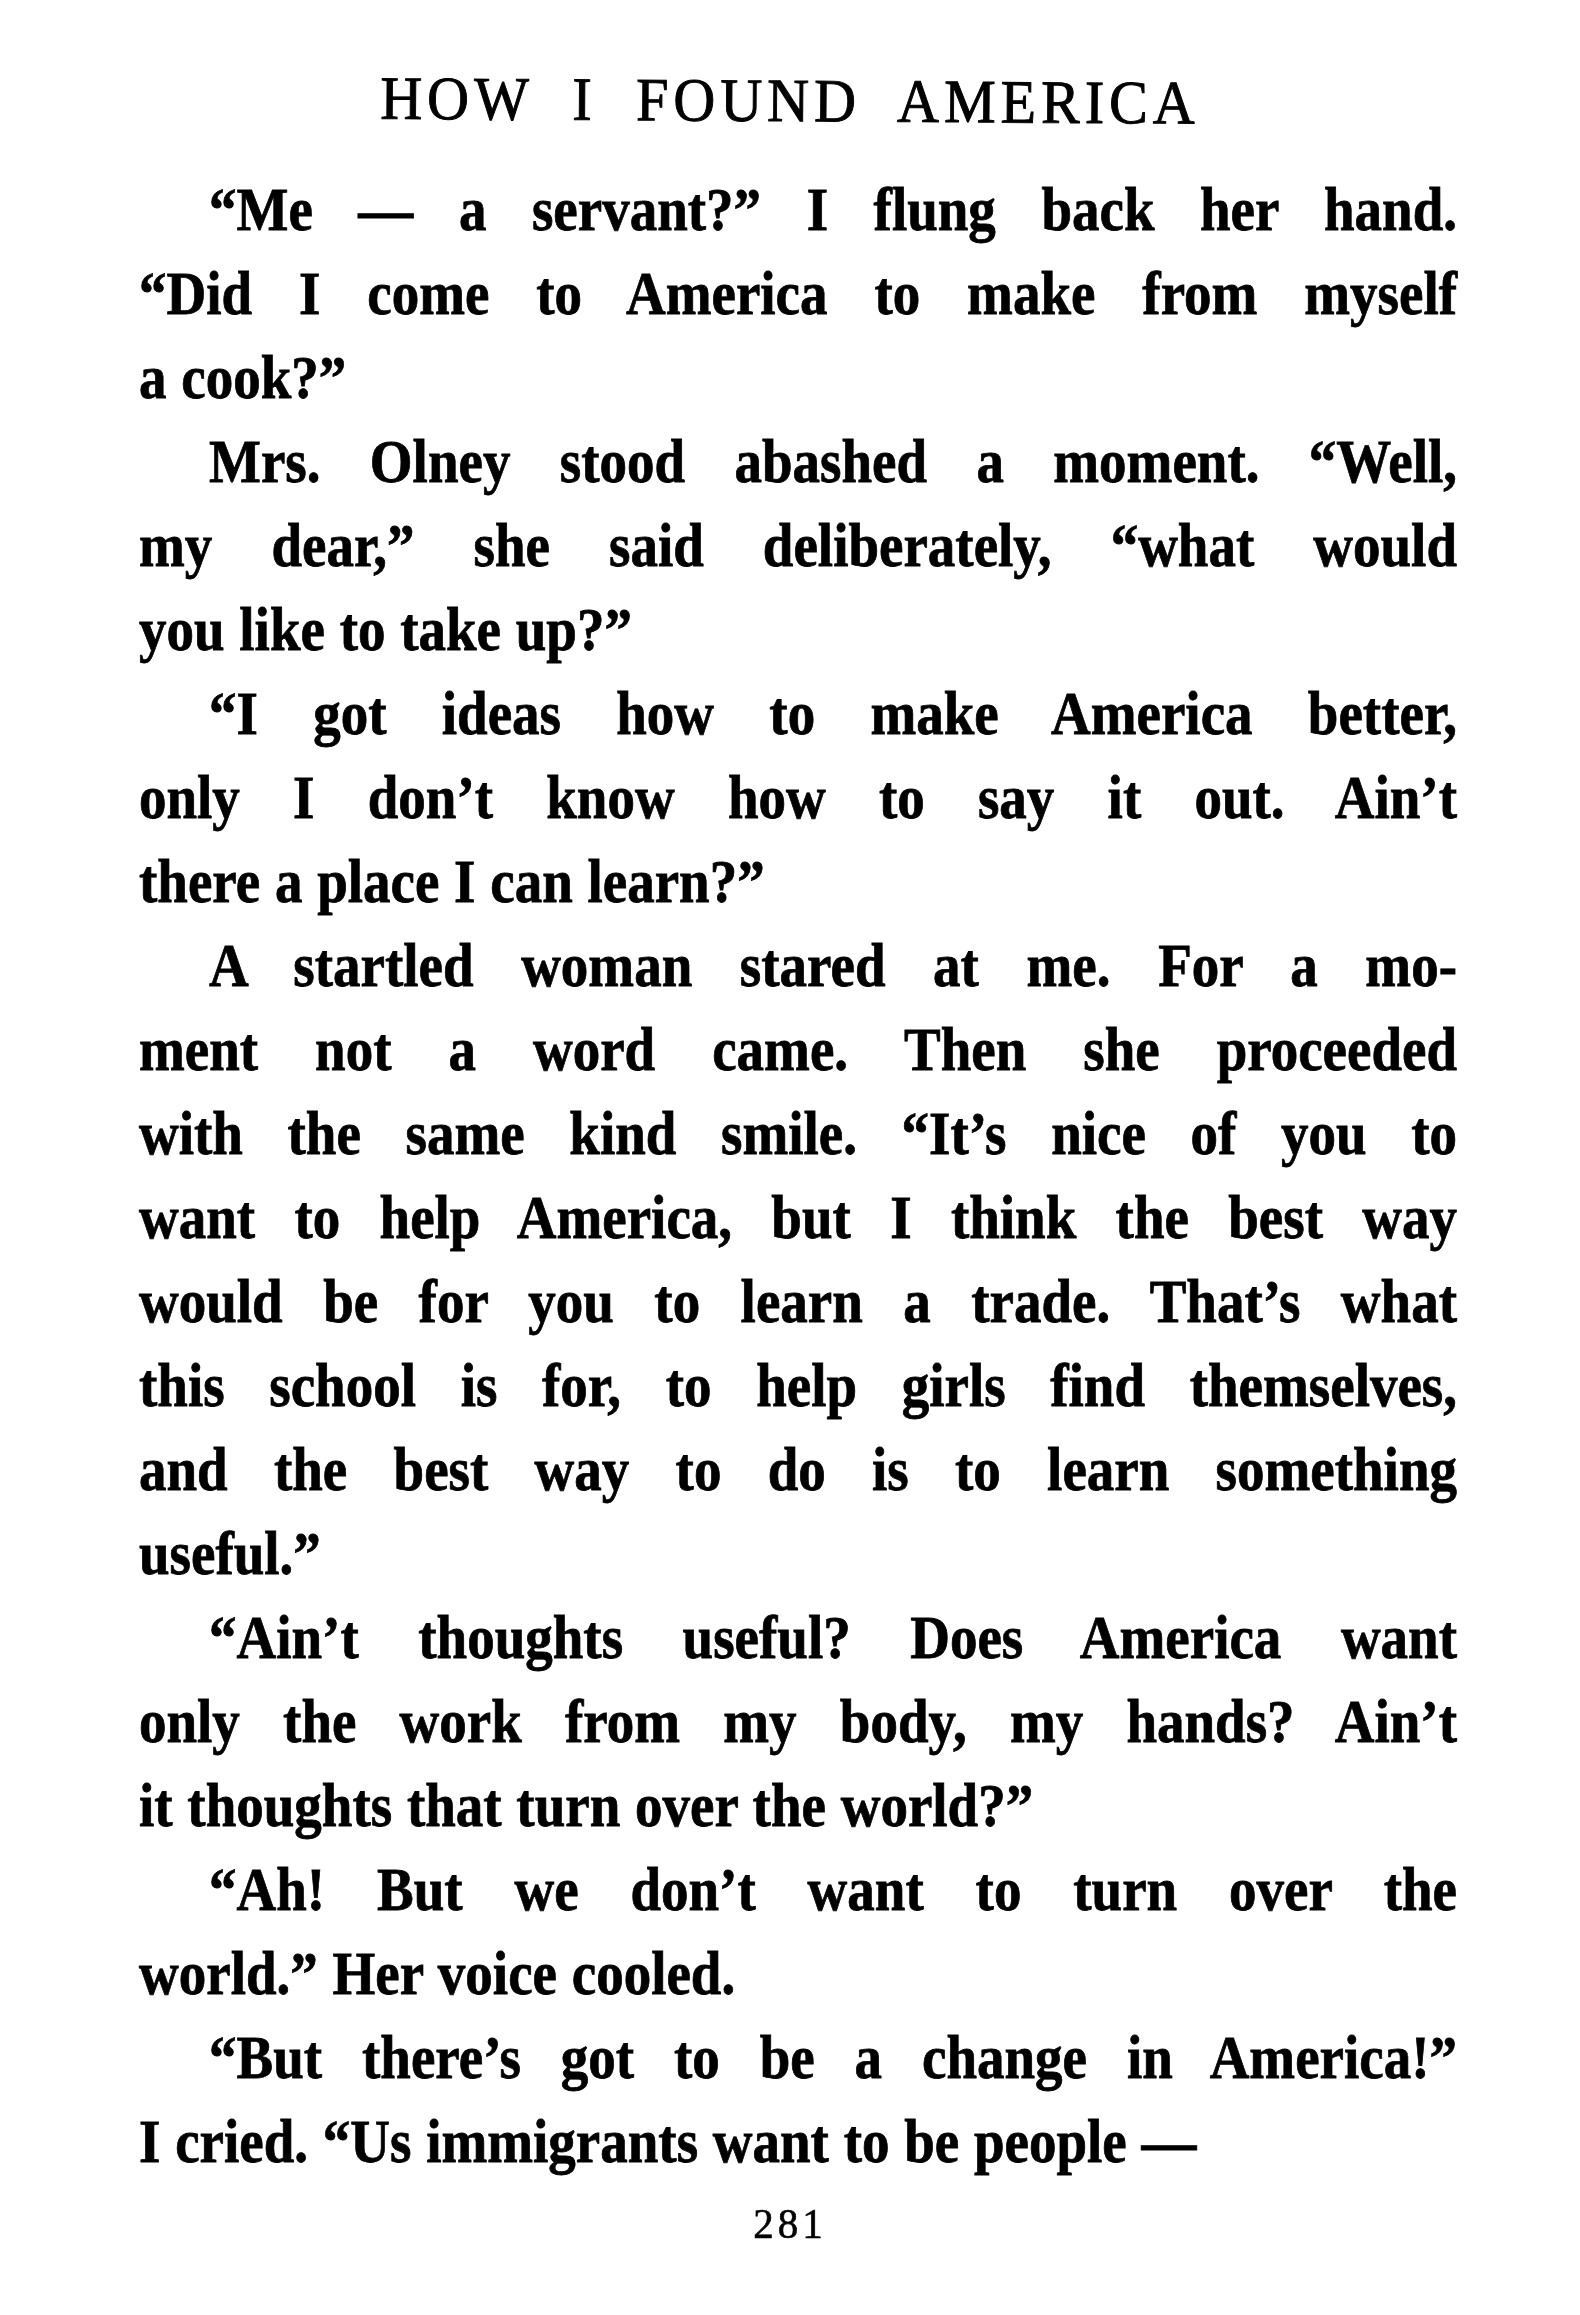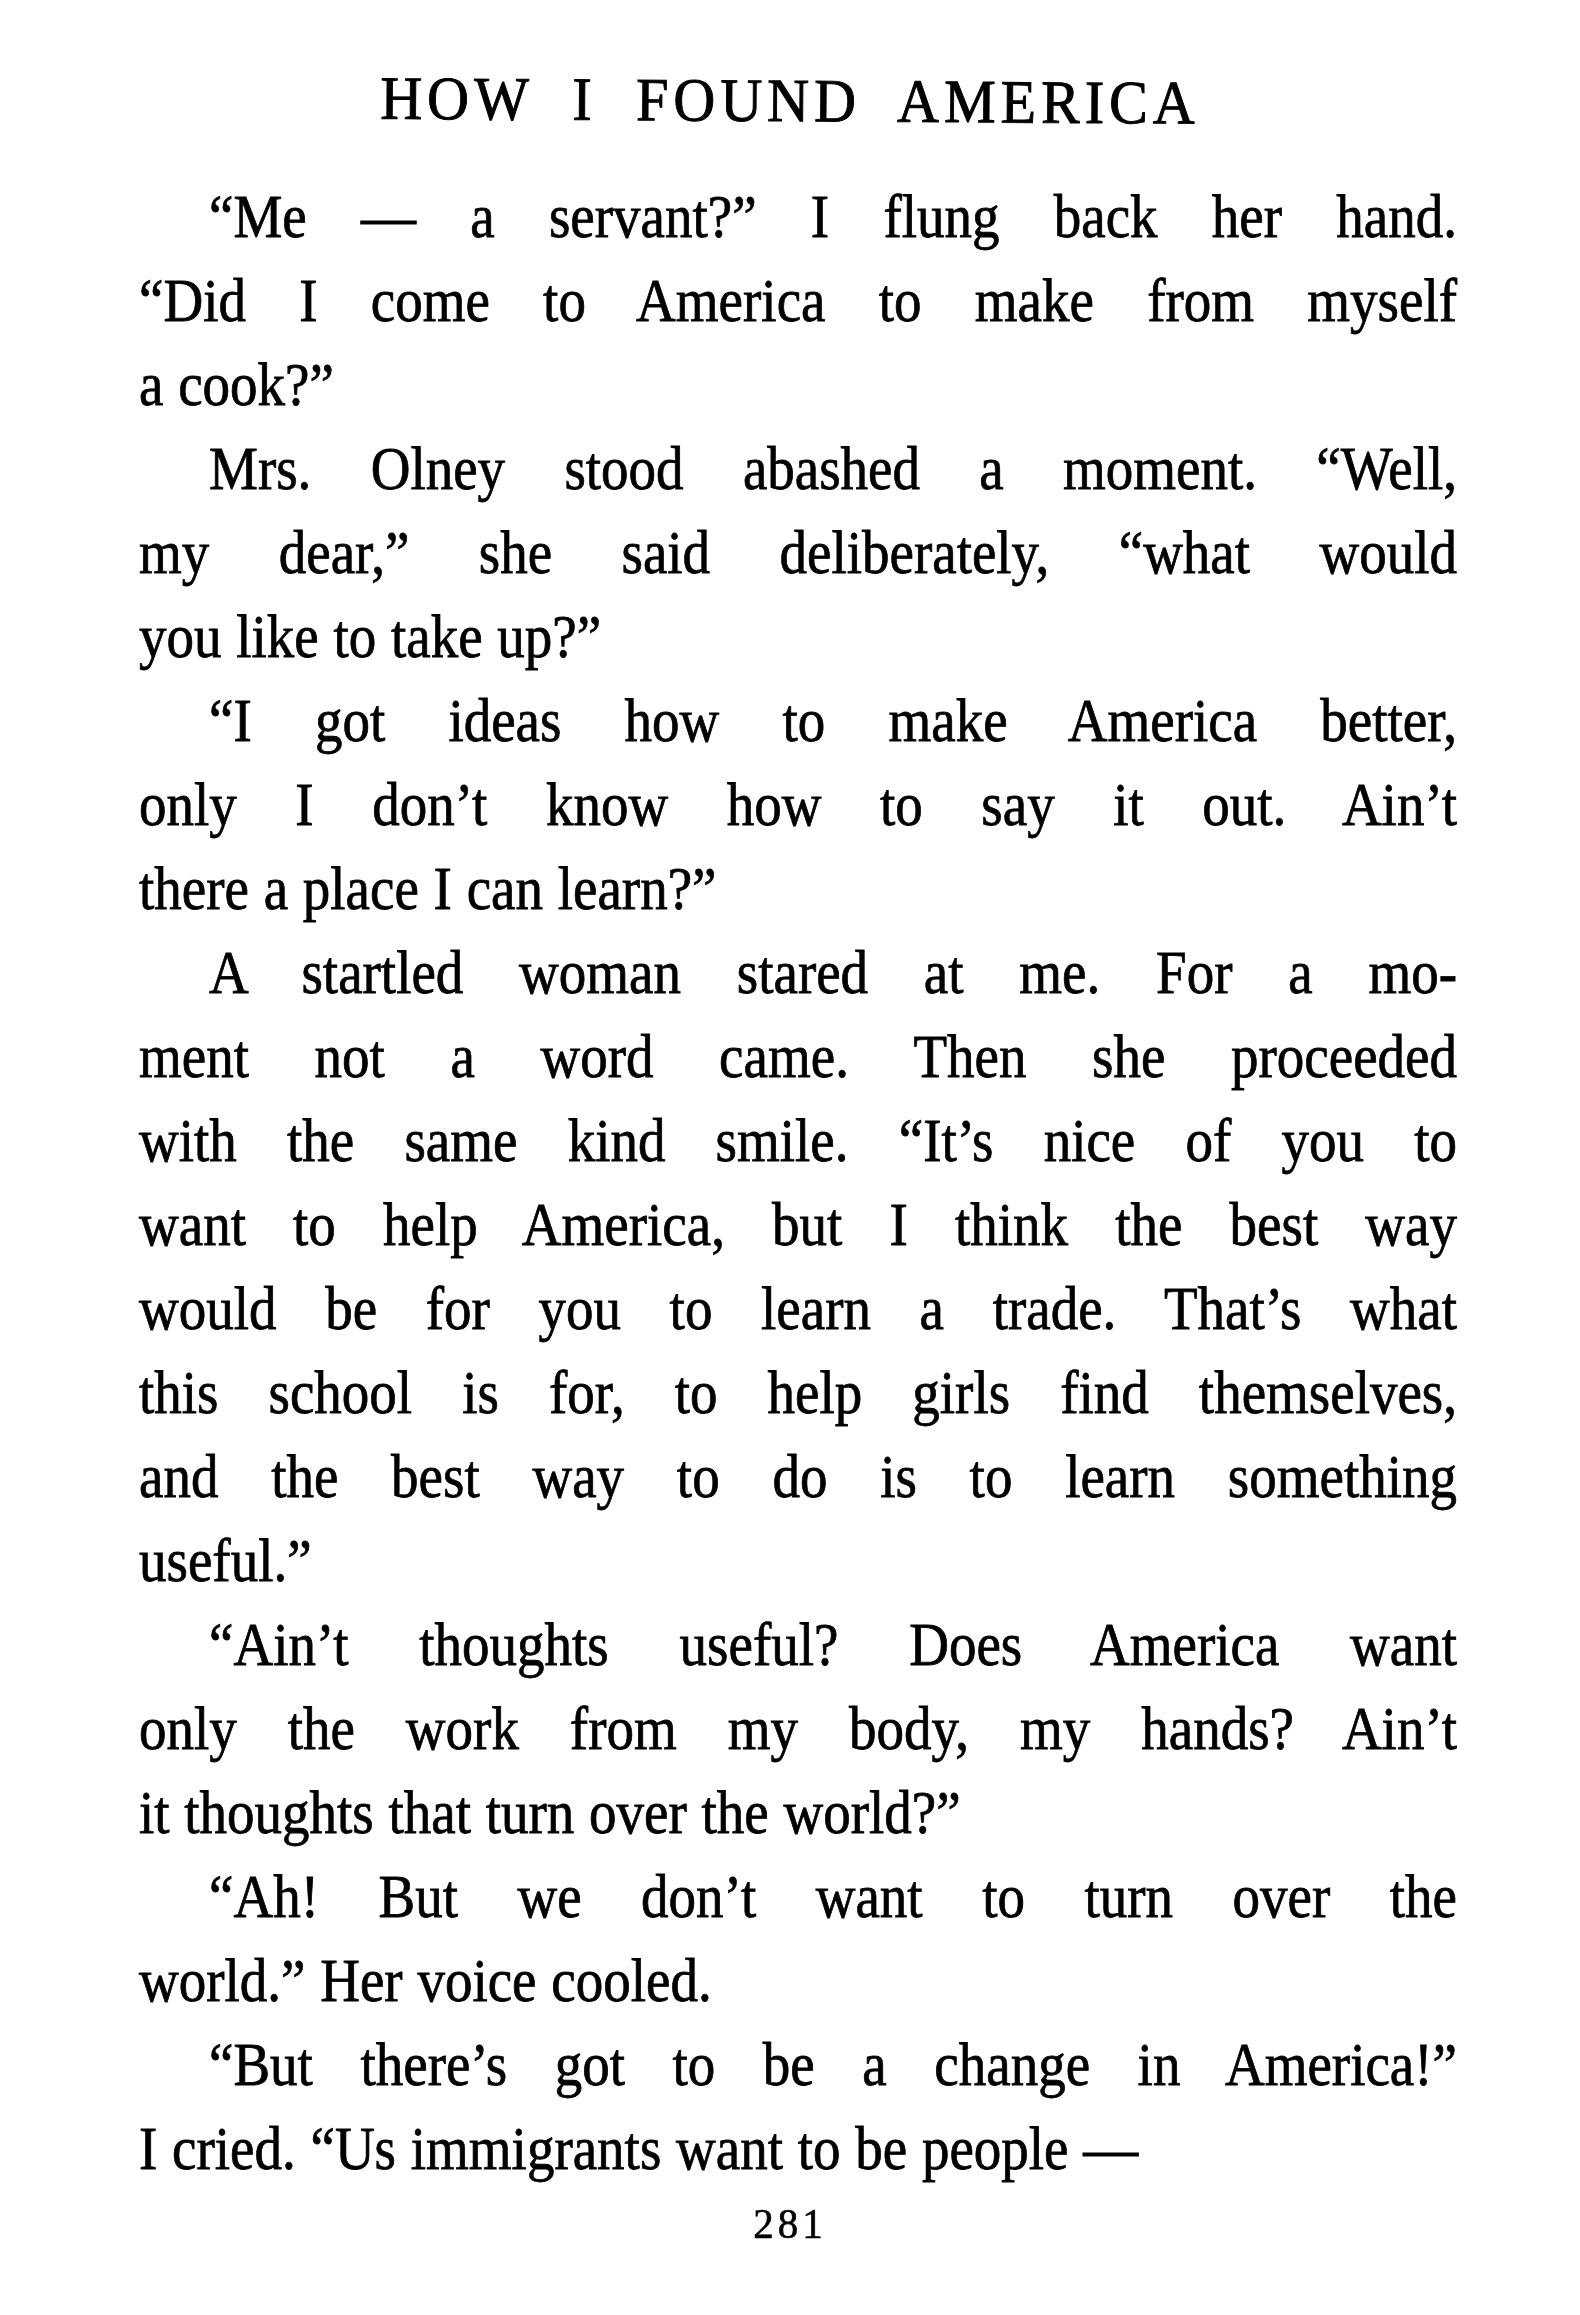--- a/index.html
+++ b/index.html
@@ -28,22 +28,23 @@
     letter-spacing: 5px;
     word-spacing: 20px;
     -webkit-text-stroke: 0.9px #000;
     transform: rotate(0.35deg) scaleY(1.06);
     transform-origin: center;
     white-space: nowrap;
   }
   .body-text {
     position: absolute;
     left: 139px;
-    top: 175px;
+    top: 168px;
     width: 1318px;
+    font-weight: bold;
   }
   .line {
     font-size: 55px;
     line-height: 84px;
     height: 84px;
     text-align: justify;
     text-align-last: justify;
     -webkit-text-stroke: 0.7px #000;
     transform: scaleY(1.1);
     transform-origin: 50% 50%;

